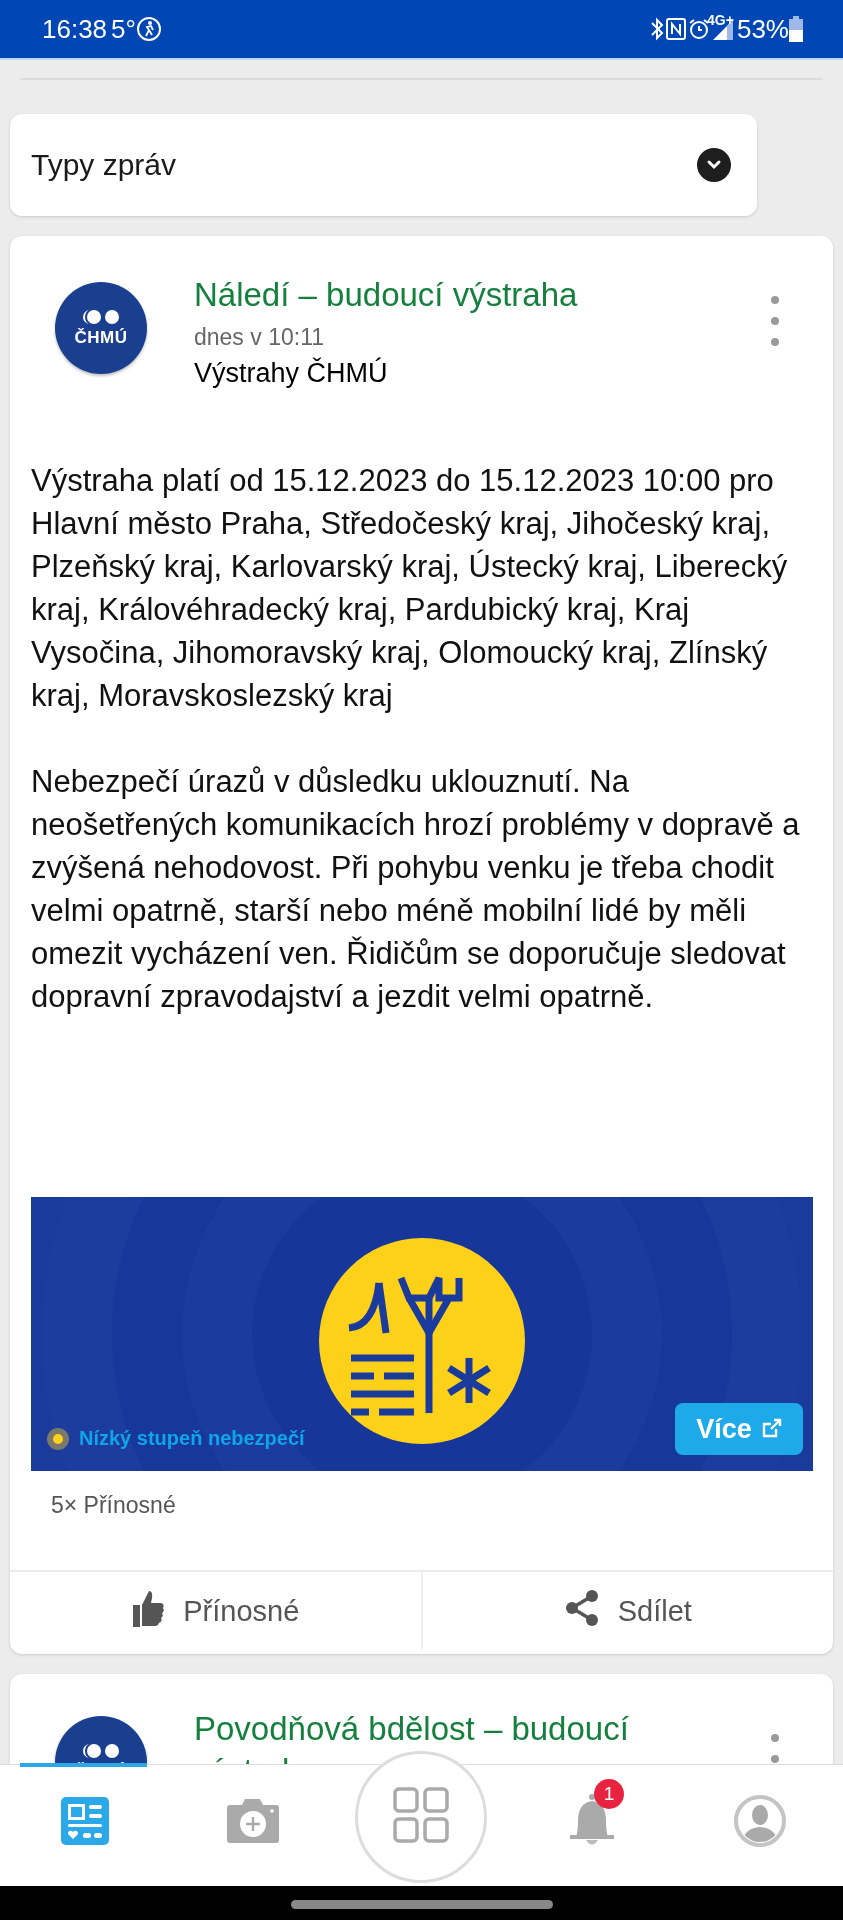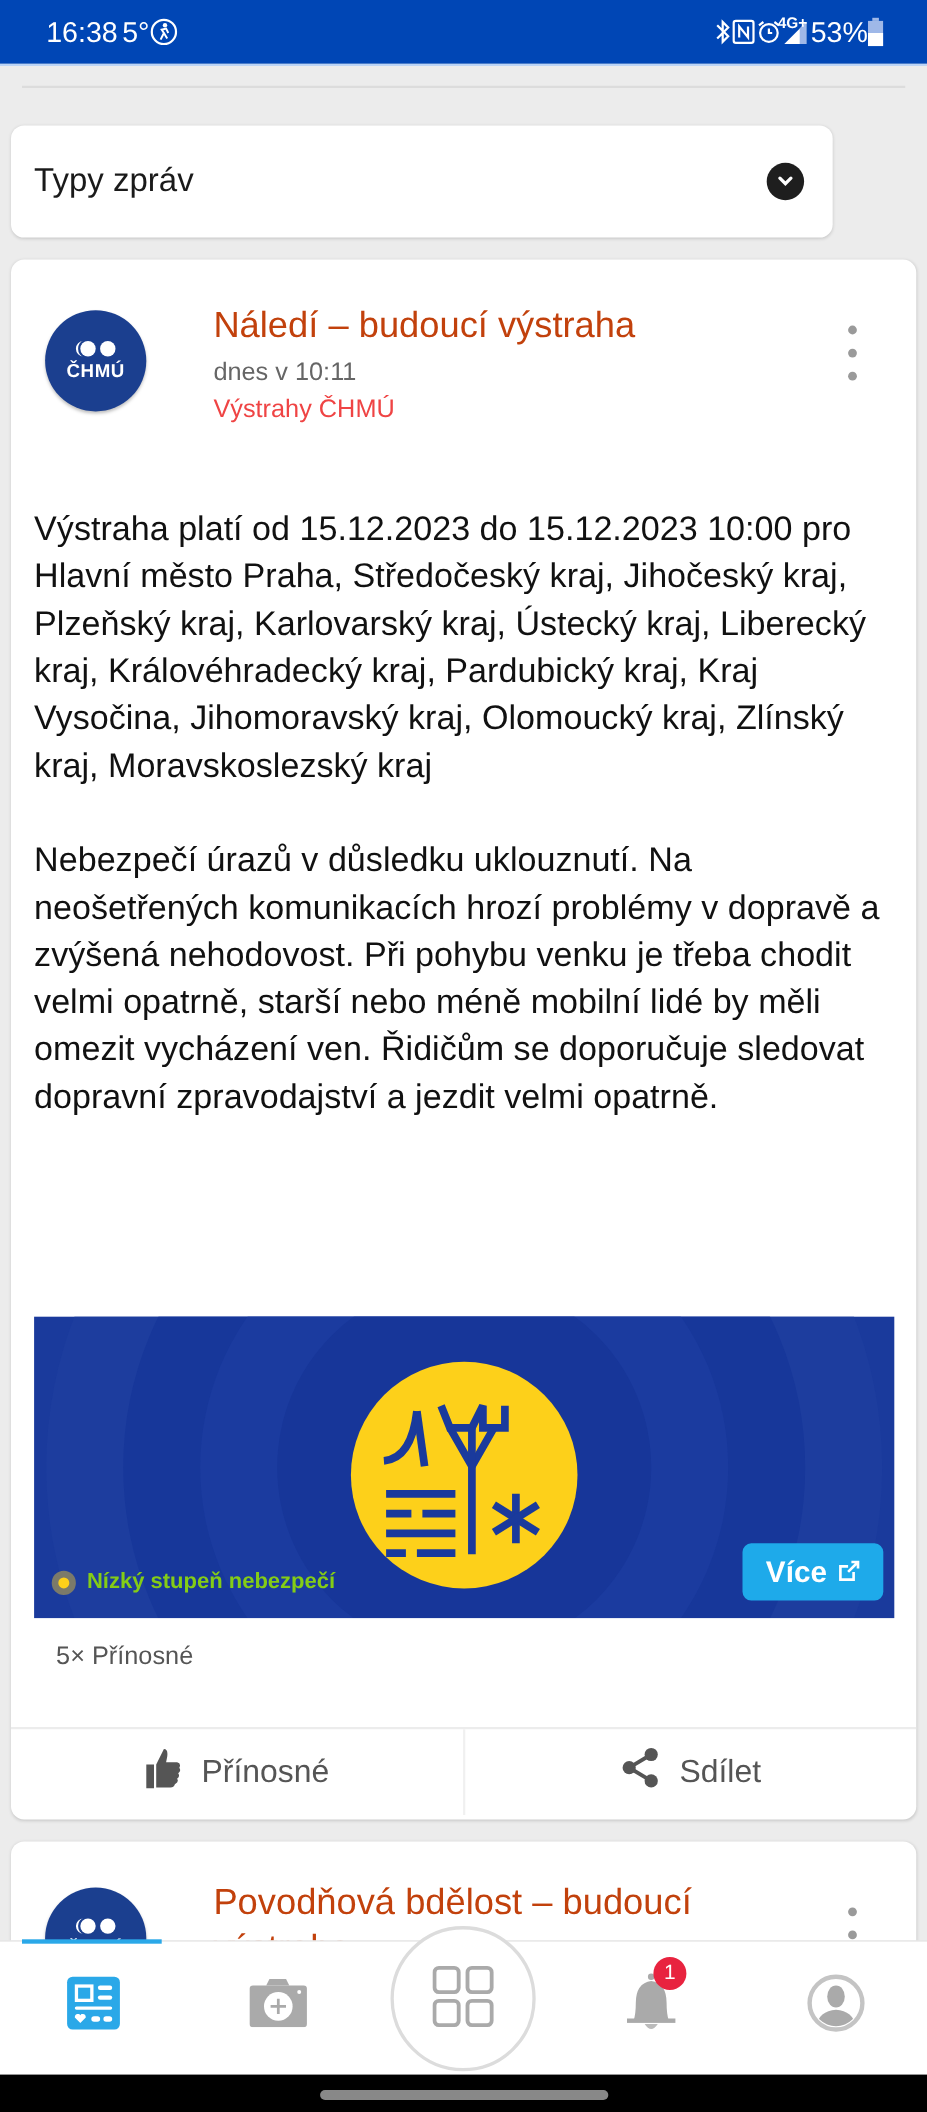--- a/index.html
+++ b/index.html
@@ -40,33 +40,33 @@
     }
 
     
     .msg-card {
       position: absolute; left: 10px; top: 236px; width: 823px; height: 1418px;
       background: #fff; border-radius: 12px;
       box-shadow: 0 1px 3px rgba(0,0,0,0.15);
       overflow: hidden;
     }
     .avatar {
-      position: absolute; left: 31px; top: 46px; width: 92px; height: 92px;
+      position: absolute; left: 45px; top: 46px; width: 92px; height: 92px;
       border-radius: 50%; background: #1b3f8f;
       box-shadow: 0 2px 3px rgba(0,0,0,0.25);
       display: flex; flex-direction: column; align-items: center; justify-content: center;
       color: #fff;
       text-align: right;
     }
     .avatar .dots { display: flex; gap: 3px; margin-bottom: 3px; }
     .avatar .logo-text { font-size: 17px; font-weight: 700; letter-spacing: 0.5px; }
 
-    .msg-title { position: absolute; left: 184px; top: 40px; font-size: 33px; color: #c2410c; }
+    .msg-title { position: absolute; left: 184px; top: 40px; font-size: 33px; color: #15803d; }
     .msg-date  { position: absolute; left: 184px; top: 88px; font-size: 23px; color: #666; }
-    .msg-source{ position: absolute; left: 184px; top: 122px; font-size: 23px; color: #ef4444; }
+    .msg-source{ position: absolute; left: 184px; top: 122px; font-size: 27px; color: #000000; }
     .kebab {
       position: absolute; right: 48px; top: 60px; width: 20px; height: 50px;
       display: flex; flex-direction: column; align-items: center; justify-content: space-between;
     }
     .kebab span { width: 8px; height: 8px; border-radius: 50%; background: #9a9a9a; display:block; }
 
     .msg-body { position: absolute; left: 21px; top: 180px; width: 790px; }
     .lead { font-size: 31px; font-weight: 700; line-height: 43px; color: #111; }
     .para { font-size: 31px; line-height: 43px; color: #111; margin-top: 43px; }
 
@@ -78,21 +78,21 @@
     .banner .ring {
       position: absolute; border-radius: 50%;
       left: 50%; top: 50%; transform: translate(-50%, -50%);
     }
     .banner .sign {
       position: absolute; left: 288px; top: 41px; width: 206px; height: 206px;
       border-radius: 50%; background: #fdd01a;
     }
     .level {
       position: absolute; left: 16px; top: 230px; display: flex; align-items: center; gap: 10px;
-      color: #84cc16; font-size: 20px; font-weight: 700;
+      color: #0ea5e9; font-size: 20px; font-weight: 700;
     }
     .level .dot {
       width: 22px; height: 22px; border-radius: 50%; background: #7b7a6a;
       display: flex; align-items: center; justify-content: center;
     }
     .level .dot span { width: 10px; height: 10px; border-radius: 50%; background: #fdd01a; display:block; }
     .more-btn {
       position: absolute; right: 10px; top: 206px; width: 128px; height: 52px;
       background: #1eaaea; border-radius: 8px; color: #fff;
       display: flex; align-items: center; justify-content: center; gap: 10px;

